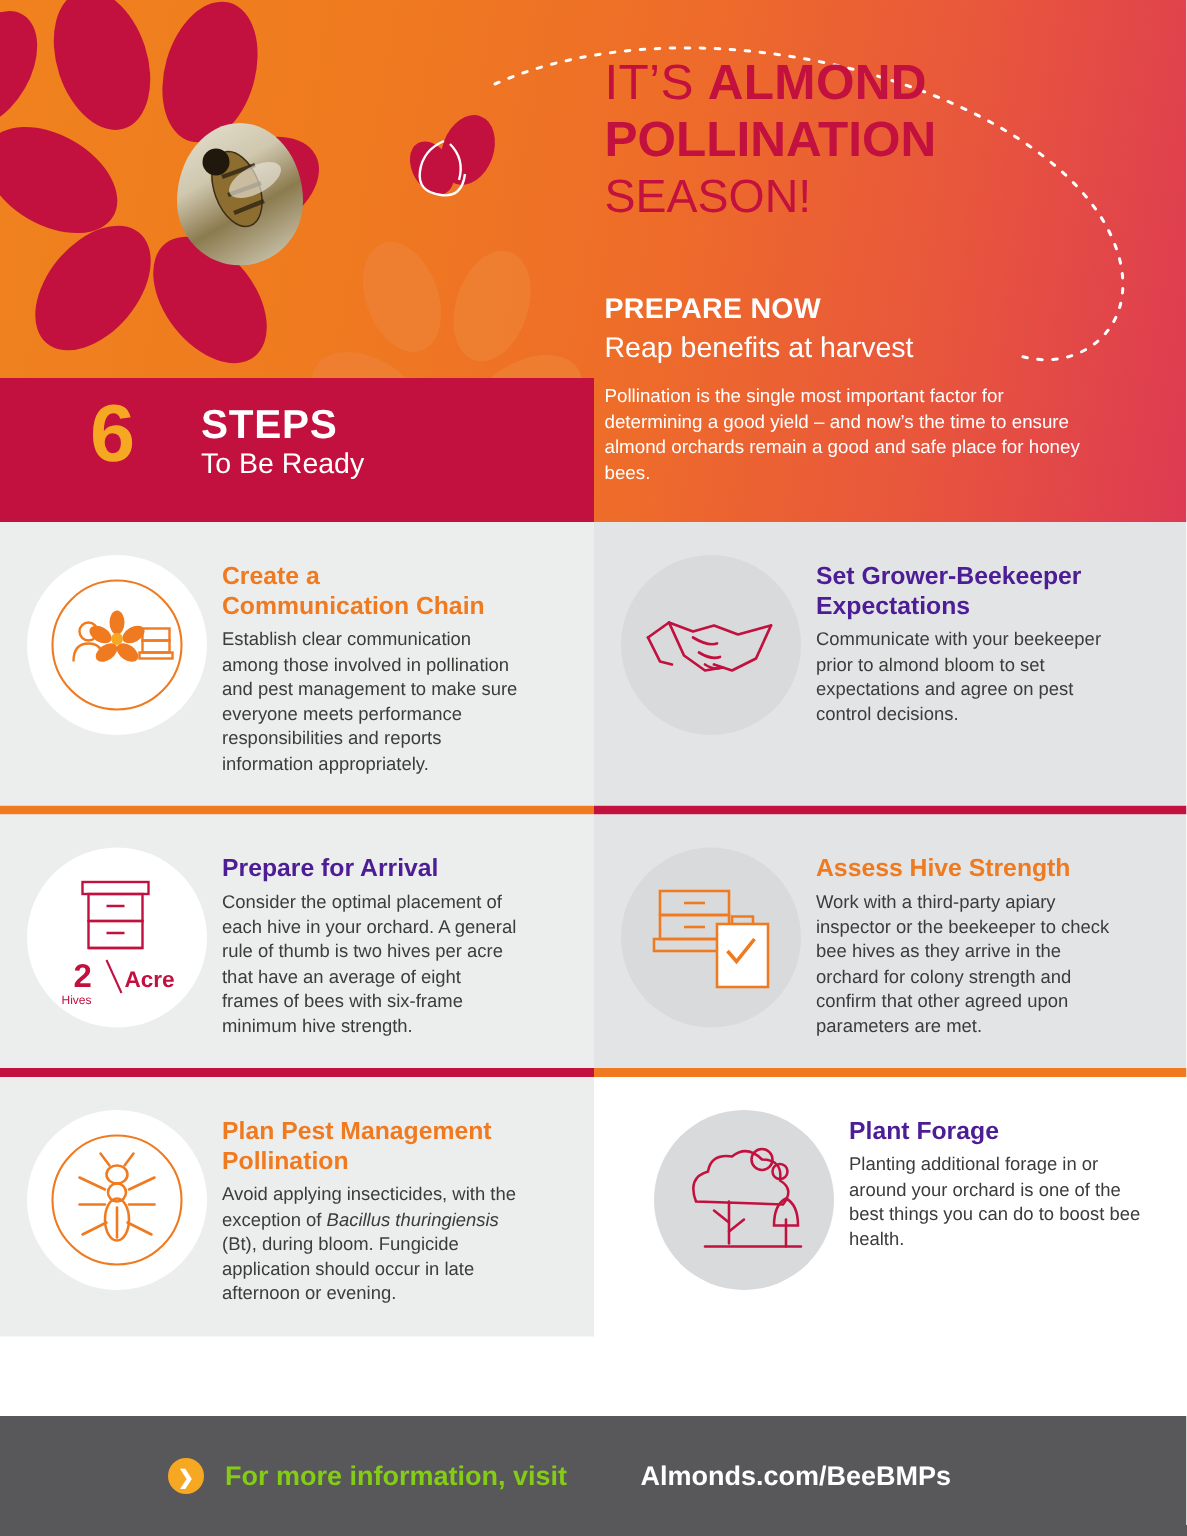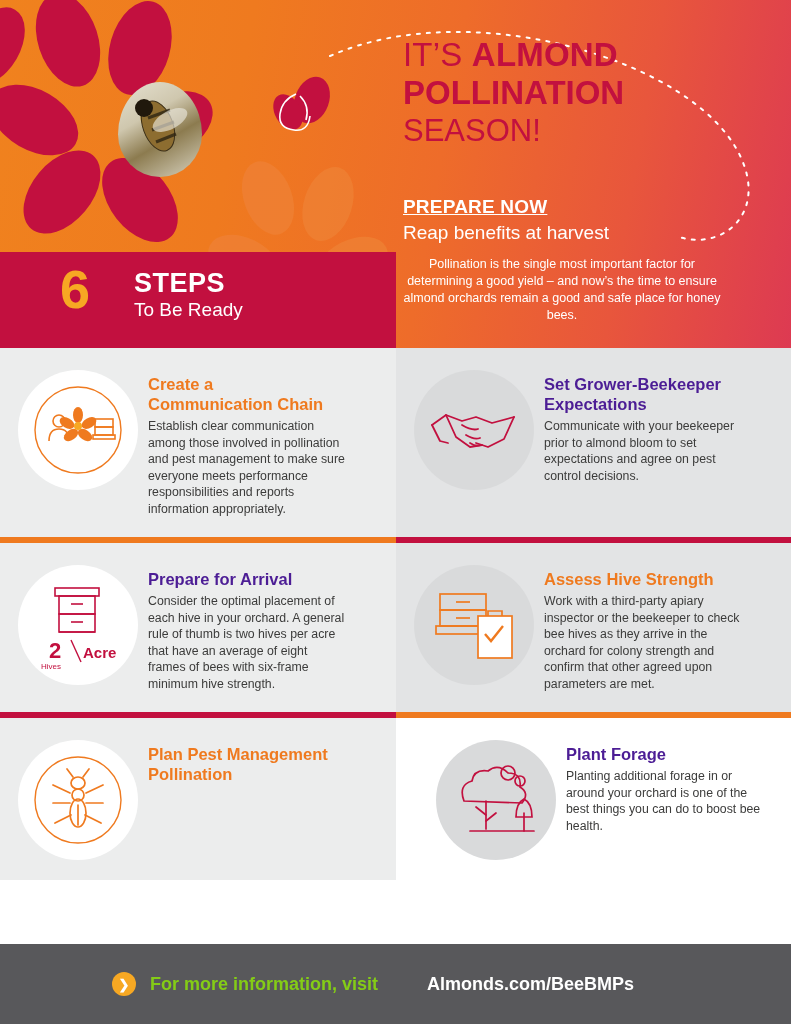--- a/index.html
+++ b/index.html
@@ -36,29 +36,29 @@
   .title-block { position: absolute; left: 403px; top: 36px; width: 360px; }
   .t1 {
     font-size: 33px; line-height: 38px; color: #c2103f; font-weight: 700; letter-spacing: .2px;
   }
   .t1 .light { font-weight: 400; margin-top: 8px; }
   .t2 { font-size: 33px; line-height: 38px; color: #c2103f; font-weight: 700; }
   .t3 { font-size: 31px; line-height: 38px; color: #c2103f; font-weight: 400; }
 
   .prep-now {
     position: absolute; left: 403px; top: 196px;
-    color: #ffffff; font-size: 19px; font-weight: 700; letter-spacing: .2px; text-decoration: underline;
+    color: #ffffff; font-size: 19px; font-weight: 700; letter-spacing: .2px;
   }
   .reap {
     position: absolute; left: 403px; top: 222px;
     color: #ffffff; font-size: 19px; font-weight: 400;
   }
   .intro {
     position: absolute; left: 403px; top: 256px; width: 318px;
-    color: #ffffff; font-size: 12.5px; line-height: 17px; text-align: center;
+    color: #ffffff; font-size: 12.5px; line-height: 17px;
   }
 
   
   .steps-band {
     position: absolute; left: 0; top: 252px;
     width: 396px; height: 96px;
     background: #c2103f;
   }
   .steps-num {
     position: absolute; left: 60px; top: 262px;
@@ -340,20 +340,21 @@
               <line x1="62" y1="70" x2="78" y2="78"></line>
               <line x1="55" y1="60" x2="55" y2="80"></line>
             </g>
           </svg>
         </div>
         <div class="text-col w1">
           <div class="card-title orange">
             <div>Plan Pest Management</div>
             <div>Pollination</div>
           </div>
+          <div class="card-body"><span>Avoid applying insecticides, with the exception of </span><i>Bacillus thuringiensis</i><span> (Bt), during bloom. Fungicide application should occur in late afternoon or evening.</span></div>
         </div>
       </div>
 
       <div class="cell cell-right white">
         <div class="icon-wrap grey">
           <svg width="100" height="86" viewBox="0 0 100 86">
             <g fill="none" stroke="#c2103f" stroke-width="1.7" stroke-linecap="round">
               <path d="M18 44 q-6 -16 8 -20 q2 -12 16 -10 q10 -8 20 2 q14 0 12 14 q10 6 2 16 z"></path>
               <line x1="40" y1="44" x2="40" y2="72"></line>
               <path d="M40 58 l-10 -8 M40 64 l10 -8"></path>

